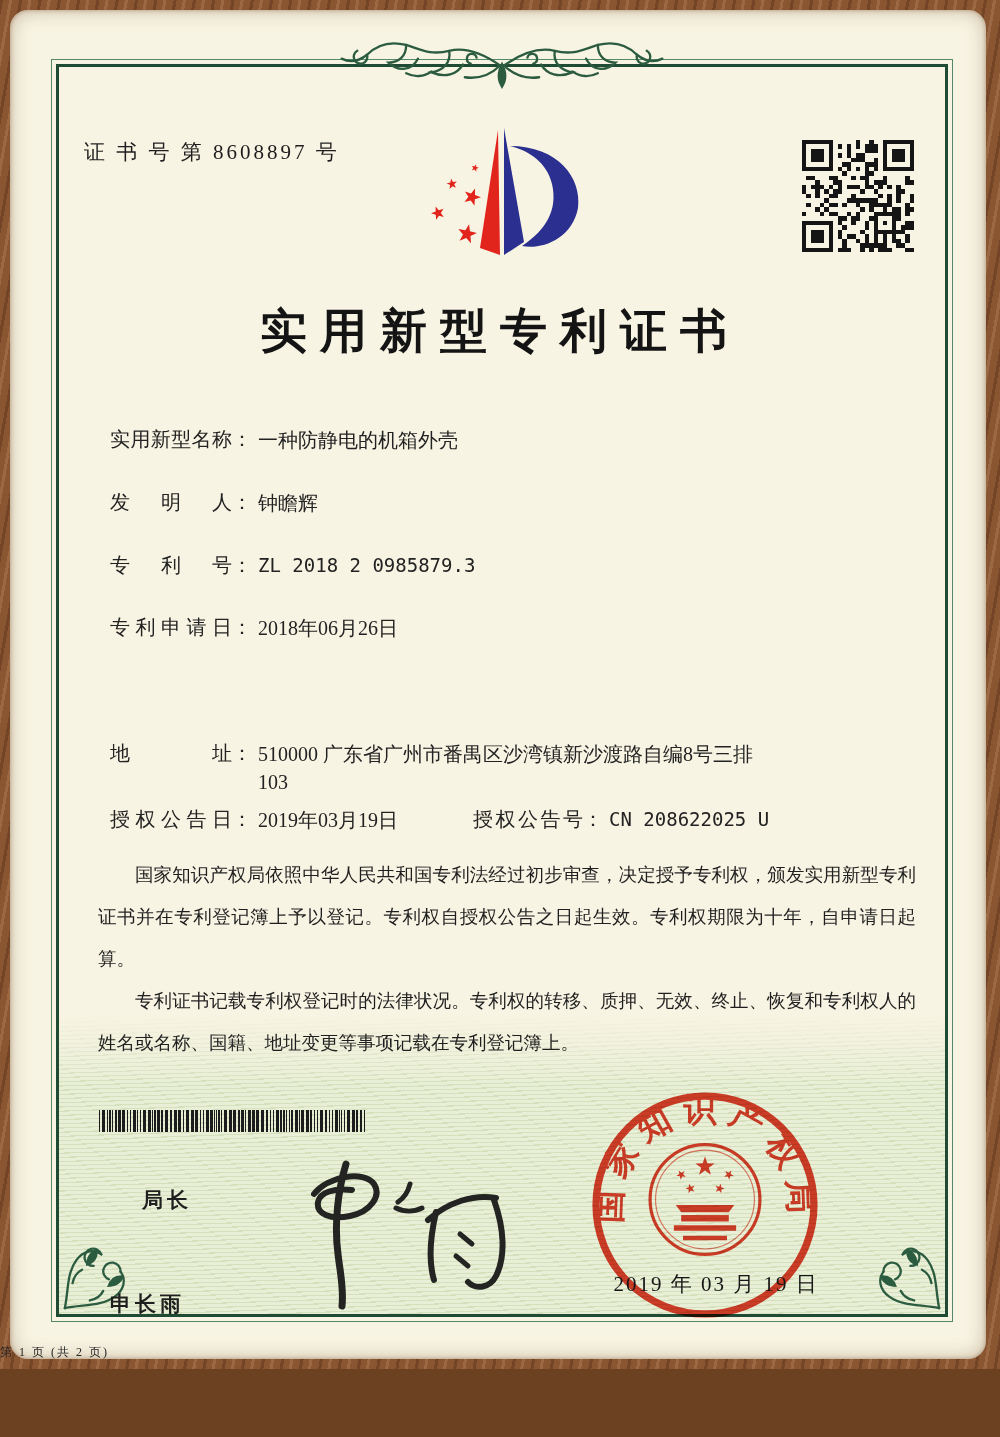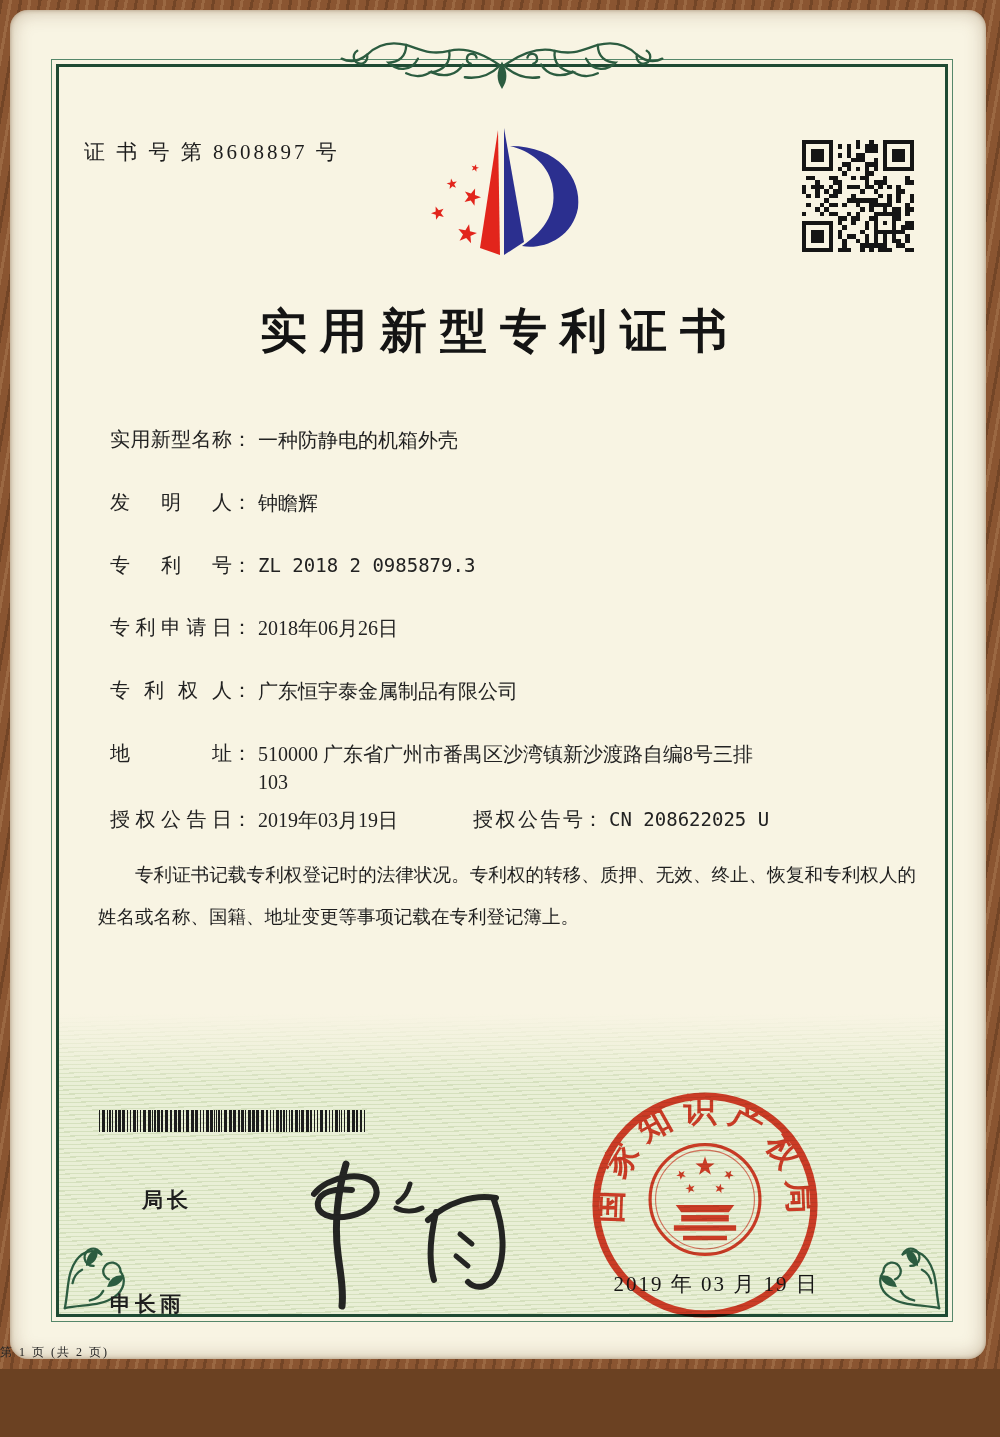--- a/index.html
+++ b/index.html
@@ -315,34 +315,32 @@
   </div>
   <div class="frow" style="top:489px">
     <span class="flabel">发明人</span><span class="colon">：</span><span class="fvalue">钟瞻辉</span>
   </div>
   <div class="frow" style="top:552px">
     <span class="flabel">专利号</span><span class="colon">：</span><span class="fvalue mono">ZL 2018 2 0985879.3</span>
   </div>
   <div class="frow" style="top:614px">
     <span class="flabel">专利申请日</span><span class="colon">：</span><span class="fvalue">2018年06月26日</span>
   </div>
-  <div class="frow" style="top:677px">
-    <span class="flabel">专利权人</span><span class="colon">：</span><span class="fvalue">广东恒宇泰金属制品有限公司</span>
-  </div>
   <div class="frow" style="top:740px">
     <span class="flabel">地址</span><span class="colon">：</span><span class="fvalue"><span style="display:block">510000 广东省广州市番禺区沙湾镇新沙渡路自编8号三排</span><span style="display:block">103</span></span>
   </div>
   <div class="frow" style="top:806px">
     <span class="flabel">授权公告日</span><span class="colon">：</span><span class="fvalue">2019年03月19日</span>
     <span class="pair2">
       <span class="flabel">授权公告号</span><span class="colon">：</span><span class="fvalue mono">CN 208622025 U</span>
     </span>
   </div>
 
   <div class="body-text">
+    <p>国家知识产权局依照中华人民共和国专利法经过初步审查，决定授予专利权，颁发实用新型专利证书并在专利登记簿上予以登记。专利权自授权公告之日起生效。专利权期限为十年，自申请日起算。</p>
     <p>专利证书记载专利权登记时的法律状况。专利权的转移、质押、无效、终止、恢复和专利权人的姓名或名称、国籍、地址变更等事项记载在专利登记簿上。</p>
   </div>
 
   <svg id="barcode-svg" class="barcode" viewBox="0 0 275 22" width="275" height="22" shape-rendering="crispEdges">
       <rect x="2" y="0" width="1" height="22" fill="#1c1c1c"></rect>
       <rect x="5" y="0" width="3" height="22" fill="#1c1c1c"></rect>
       <rect x="10" y="0" width="1" height="22" fill="#1c1c1c"></rect>
       <rect x="12" y="0" width="2" height="22" fill="#1c1c1c"></rect>
       <rect x="15" y="0" width="1" height="22" fill="#1c1c1c"></rect>
       <rect x="18" y="0" width="2" height="22" fill="#1c1c1c"></rect>

